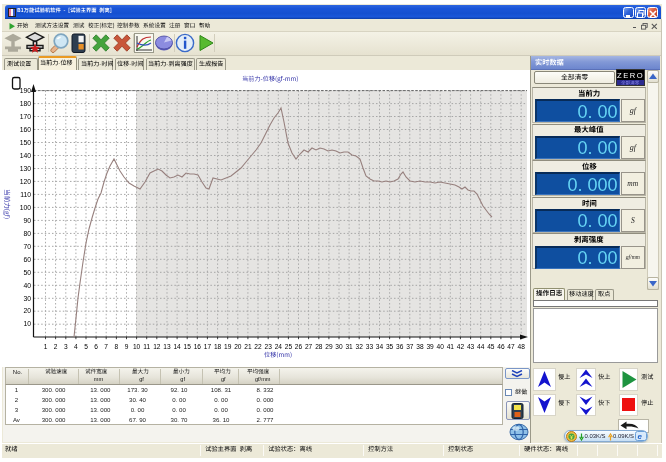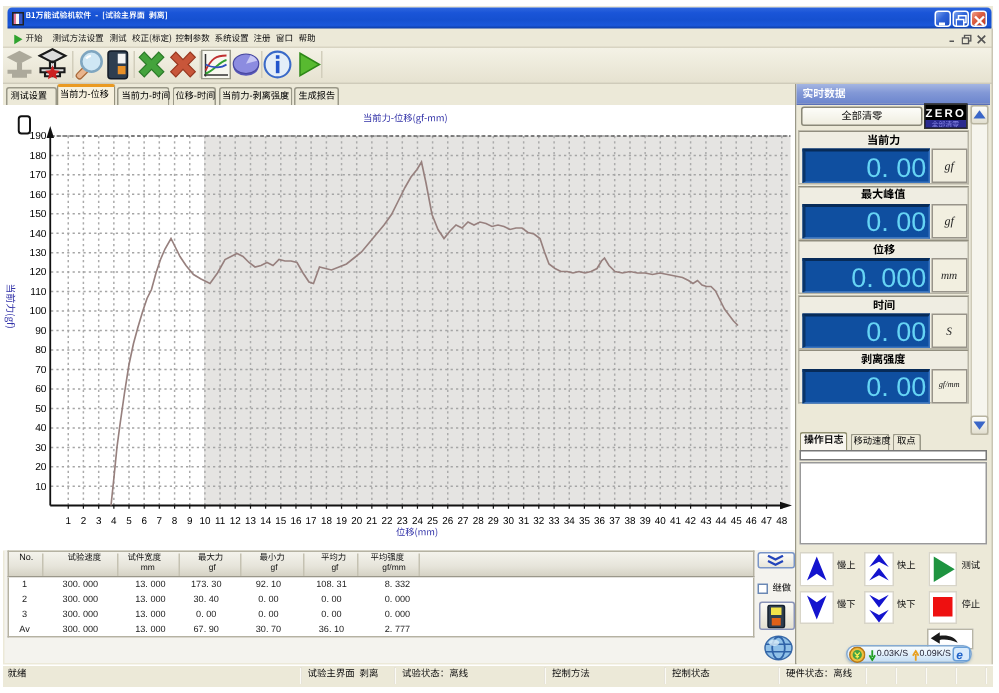--- a/index.html
+++ b/index.html
@@ -323,21 +323,21 @@
 <div class="a" style="left:531px;top:55.5px;width:131px;height:386.5px;background:#ECE9D8"></div>
 <div class="a" style="left:531px;top:56px;width:129px;height:13.5px;background:linear-gradient(180deg,#A5B6E2 0%,#8298D6 45%,#6D86CE 100%);border-bottom:1px solid #5A70B8"></div>
 <svg class="t" style="left:534.5px;top:58.2px;" width="29" height="10">
       <path transform="translate(0 6.8)" d="M3.8 -0.5Q4.7 -0.2 5.2 0Q5.7 0.2 6.2 0.6L6.8 -0.1Q6.2 -0.4 5.7 -0.6Q5.1 -0.8 4.2 -1.1L3.8 -0.5ZM1.7 -3.9Q2 -3.7 2.3 -3.5Q2.5 -3.4 2.7 -3.1L3.2 -3.7Q3 -4 2.8 -4.1Q2.5 -4.3 2.2 -4.5L1.7 -3.9ZM0.9 -2.8Q1.3 -2.6 1.6 -2.5Q1.8 -2.3 2 -2.1L2.5 -2.7Q2.3 -2.9 2 -3.1Q1.8 -3.2 1.4 -3.4L0.9 -2.8ZM0.5 -5.4L0.5 -3.8L1.4 -3.8L1.4 -4.6L5.8 -4.6L5.8 -3.8L6.7 -3.8L6.7 -5.4L4.2 -5.4Q4.1 -5.7 4 -5.8Q4 -6 3.8 -6.2L3 -5.9Q3 -5.8 3.1 -5.7Q3.1 -5.6 3.2 -5.4L0.5 -5.4ZM0.5 -2L0.5 -1.2L2.8 -1.2Q2.4 -0.7 2.1 -0.5Q1.7 -0.4 0.5 -0.1Q0.7 0.1 0.8 0.2Q0.9 0.4 1 0.6Q2.6 0.2 3 -0.1Q3.4 -0.4 3.9 -1.2L6.7 -1.2L6.7 -2L4.1 -2Q4.3 -2.6 4.3 -3Q4.4 -3.4 4.4 -4.3L3.5 -4.3Q3.4 -3.4 3.4 -3Q3.4 -2.6 3.2 -2L0.5 -2ZM10.5 -3.1Q10.8 -2.5 11.1 -2.2Q11.3 -1.8 11.5 -1.4L12.3 -1.9Q12 -2.3 11.8 -2.6Q11.5 -3 11.2 -3.5L10.5 -3.1ZM9.3 -2.8L9.3 -1.5L8.5 -1.5L8.5 -2.8L9.3 -2.8ZM9.3 -3.5L8.5 -3.5L8.5 -4.8L9.3 -4.8L9.3 -3.5ZM7.7 -5.5L7.7 -0.1L8.5 -0.1L8.5 -0.7L10.1 -0.7L10.1 -5.5L7.7 -5.5ZM12.6 -6.1L12.6 -4.8L10.4 -4.8L10.4 -3.9L12.6 -3.9L12.6 -0.5Q12.6 -0.4 12.5 -0.3Q12.5 -0.3 12.3 -0.3Q12.2 -0.3 11.9 -0.3Q11.7 -0.3 11.1 -0.3Q11.3 -0.1 11.3 0.1Q11.4 0.3 11.5 0.5Q12.2 0.5 12.4 0.5Q12.7 0.5 13 0.4Q13.3 0.2 13.4 0.1Q13.4 0 13.4 -0.5L13.4 -3.9L14.2 -3.9L14.2 -4.8L13.4 -4.8L13.4 -6.1L12.6 -6.1ZM17.4 -6Q17.3 -5.8 17.2 -5.6Q17.1 -5.4 17 -5.1L17.5 -4.9Q17.7 -5.1 17.8 -5.2Q17.9 -5.4 18.2 -5.7L17.4 -6ZM17.1 -1.7Q16.9 -1.5 16.9 -1.3Q16.8 -1.2 16.6 -1L16 -1.3L16.2 -1.7L17.1 -1.7ZM15 -1.1Q15.3 -0.9 15.5 -0.8Q15.6 -0.8 16 -0.6Q15.6 -0.3 15.3 -0.2Q15.1 -0.1 14.6 -0Q14.7 0.1 14.8 0.3Q14.9 0.4 15 0.6Q15.6 0.5 15.9 0.3Q16.2 0.2 16.7 -0.2Q16.9 -0 17 0Q17.1 0.1 17.2 0.2L17.7 -0.4Q17.6 -0.5 17.5 -0.5Q17.4 -0.6 17.2 -0.7Q17.6 -1.1 17.7 -1.4Q17.9 -1.6 18 -2.3L17.6 -2.4L17.4 -2.4L16.5 -2.4L16.7 -2.7L15.9 -2.8Q15.8 -2.7 15.8 -2.6Q15.8 -2.5 15.7 -2.4L14.8 -2.4L14.8 -1.7L15.4 -1.7Q15.2 -1.5 15.1 -1.4Q15.1 -1.2 15 -1.1ZM14.9 -5.7Q15 -5.5 15.1 -5.3Q15.2 -5.1 15.2 -4.8L14.7 -4.8L14.7 -4.2L15.8 -4.2Q15.4 -3.8 15.2 -3.6Q15 -3.5 14.5 -3.3Q14.7 -3.2 14.8 -3Q14.9 -2.9 15 -2.7Q15.3 -2.9 15.5 -3Q15.7 -3.2 16 -3.5L16 -2.9L16.8 -2.9L16.8 -3.6Q17.1 -3.4 17.3 -3.3Q17.4 -3.2 17.6 -3L18 -3.6Q17.9 -3.7 17.7 -3.9Q17.5 -4 17.2 -4.2L18.2 -4.2L18.2 -4.8L16.8 -4.8L16.8 -6.1L16 -6.1L16 -4.8L15.3 -4.8L15.9 -5.1Q15.8 -5.3 15.8 -5.5Q15.7 -5.7 15.5 -6L14.9 -5.7ZM18.8 -6.1Q18.6 -4.8 18.5 -4.2Q18.3 -3.6 17.7 -2.8Q17.9 -2.7 18.1 -2.6Q18.2 -2.4 18.3 -2.3Q18.5 -2.5 18.5 -2.6Q18.6 -2.7 18.7 -2.9Q18.9 -2.4 18.9 -2.1Q19 -1.9 19.2 -1.4Q18.9 -0.8 18.6 -0.6Q18.3 -0.4 17.6 -0Q17.8 0.1 17.9 0.3Q18 0.5 18 0.7Q18.7 0.3 19 0.1Q19.2 -0.1 19.7 -0.6Q20 -0.1 20.2 0.1Q20.4 0.3 20.9 0.6Q21 0.4 21.1 0.2Q21.2 0.1 21.4 -0.1Q20.9 -0.4 20.7 -0.6Q20.5 -0.8 20.1 -1.4Q20.5 -2.1 20.6 -2.5Q20.7 -3 20.8 -4L21.3 -4L21.3 -4.8L19.3 -4.8Q19.4 -5.2 19.5 -5.4Q19.5 -5.6 19.6 -6L18.8 -6.1ZM20 -4Q19.9 -3.4 19.9 -3.1Q19.8 -2.8 19.7 -2.3Q19.5 -2.9 19.4 -3.1Q19.3 -3.4 19.2 -4L20 -4ZM25 -1.7L25 0.6L25.8 0.6L25.8 0.4L27.5 0.4L27.5 0.6L28.3 0.6L28.3 -1.7L27 -1.7L27 -2.4L28.5 -2.4L28.5 -3.1L27 -3.1L27 -3.7L28.3 -3.7L28.3 -5.8L24.3 -5.8L24.3 -3.6Q24.3 -2.5 24.3 -1.7Q24.2 -0.9 23.5 0.2Q23.7 0.2 23.9 0.4Q24.1 0.5 24.2 0.7Q24.8 -0.2 24.9 -0.7Q25 -1.3 25.1 -2.4L26.2 -2.4L26.2 -1.7L25 -1.7ZM25.1 -5.1L27.5 -5.1L27.5 -4.5L25.1 -4.5L25.1 -5.1ZM25.1 -3.7L26.2 -3.7L26.2 -3.1L25.1 -3.1L25.1 -3.6L25.1 -3.7ZM25.8 -0.2L25.8 -1L27.5 -1L27.5 -0.2L25.8 -0.2ZM22.6 -6.1L22.6 -4.8L21.8 -4.8L21.8 -4L22.6 -4L22.6 -2.7L21.7 -2.5L21.9 -1.6L22.6 -1.8L22.6 -0.4Q22.6 -0.3 22.6 -0.3Q22.5 -0.2 22.5 -0.2Q22.4 -0.2 22.2 -0.2Q22.1 -0.2 21.9 -0.2Q22 -0 22 0.2Q22.1 0.3 22.1 0.5Q22.5 0.5 22.7 0.5Q22.9 0.5 23.1 0.4Q23.3 0.2 23.3 0.1Q23.4 0 23.4 -0.4L23.4 -2L24.1 -2.3L24 -3L23.4 -2.9L23.4 -4L24.1 -4L24.1 -4.8L23.4 -4.8L23.4 -6.1L22.6 -6.1Z" fill="#fff"></path>
     </svg>
 <div class="a" style="left:534px;top:70.5px;width:80.5px;height:13.5px;background:linear-gradient(180deg,#FDFDF9,#EFEDE0);border:1px solid #8A8878;border-radius:2px"></div>
 <svg class="t" style="left:561px;top:72.8px;" width="28" height="9">
       <path transform="translate(0 6.5)" d="M3.3 -5.8Q2.7 -4.7 2 -4.2Q1.4 -3.7 0.2 -3.1Q0.3 -3 0.4 -2.9Q0.5 -2.9 0.5 -2.7Q0.8 -2.9 0.9 -2.9Q1.1 -3 1.3 -3.2L1.3 -2.8L3.1 -2.8L3.1 -1.7L1.4 -1.7L1.4 -1.2L3.1 -1.2L3.1 -0.1L0.5 -0.1L0.5 0.4L6.3 0.4L6.3 -0.1L3.7 -0.1L3.7 -1.2L5.5 -1.2L5.5 -1.7L3.7 -1.7L3.7 -2.8L5.5 -2.8L5.5 -3.2Q5.8 -3 5.9 -2.9Q6 -2.9 6.3 -2.7Q6.4 -2.8 6.4 -2.9Q6.5 -3 6.6 -3.1Q5.5 -3.7 5 -4.1Q4.5 -4.4 3.7 -5.4L3.8 -5.6L3.3 -5.8ZM1.4 -3.2Q2.1 -3.7 2.5 -4Q2.8 -4.3 3.4 -5Q4 -4.3 4.4 -4Q4.7 -3.7 5.5 -3.2L1.4 -3.2ZM7.8 -4.3Q7.9 -3.9 8 -3.7Q8.1 -3.4 8.2 -3.1L8.6 -3.2Q8.6 -3.5 8.5 -3.8Q8.4 -4 8.2 -4.4L7.8 -4.3ZM11.1 -5.3L11.1 0.5L11.5 0.5L11.5 -4.9L12.6 -4.9Q12.4 -4.3 12.3 -4Q12.2 -3.6 11.9 -3Q12.5 -2.4 12.6 -2.2Q12.7 -1.9 12.7 -1.5Q12.7 -1.3 12.7 -1.2Q12.6 -1 12.5 -1Q12.4 -0.9 12.4 -0.9Q12.3 -0.9 12.2 -0.9Q12.1 -0.9 12 -0.9Q11.9 -0.9 11.7 -0.9Q11.8 -0.8 11.8 -0.7Q11.8 -0.6 11.8 -0.4Q12 -0.4 12.1 -0.4Q12.2 -0.4 12.4 -0.4Q12.6 -0.5 12.7 -0.5Q12.7 -0.5 12.8 -0.6Q13.1 -0.7 13.1 -0.9Q13.2 -1.1 13.2 -1.5Q13.2 -1.9 13.1 -2.2Q13 -2.5 12.4 -3.1Q12.7 -3.7 12.8 -4.1Q13 -4.5 13.2 -5.1L12.9 -5.4L12.8 -5.3L11.1 -5.3ZM8.5 -5.6Q8.6 -5.4 8.6 -5.3Q8.7 -5.1 8.8 -4.9L7.3 -4.9L7.3 -4.4L10.5 -4.4L10.5 -4.9L9.3 -4.9Q9.2 -5.1 9.1 -5.3Q9.1 -5.5 8.9 -5.7L8.5 -5.6ZM9.7 -4.4Q9.6 -4 9.5 -3.7Q9.4 -3.5 9.2 -3.1L7.1 -3.1L7.1 -2.6L10.7 -2.6L10.7 -3.1L9.7 -3.1Q9.9 -3.4 10 -3.7Q10.1 -3.9 10.2 -4.3L9.7 -4.4ZM7.5 -2L7.5 0.5L8 0.5L8 0.2L9.9 0.2L9.9 0.5L10.4 0.5L10.4 -2L7.5 -2ZM8 -0.3L8 -1.5L9.9 -1.5L9.9 -0.3L8 -0.3ZM14.2 -5.2Q14.5 -5 14.8 -4.9Q15 -4.7 15.2 -4.5L15.5 -4.9Q15.3 -5.1 15.1 -5.3Q14.8 -5.4 14.5 -5.6L14.2 -5.2ZM13.8 -3.4Q14.2 -3.2 14.5 -3.1Q14.7 -2.9 15 -2.7L15.3 -3.1Q15 -3.3 14.8 -3.5Q14.5 -3.6 14.1 -3.8L13.8 -3.4ZM14 0.1L14.5 0.5Q14.8 -0.2 15 -0.6Q15.2 -1 15.5 -1.8L15.1 -2.1Q14.8 -1.3 14.6 -0.8Q14.3 -0.4 14 0.1ZM16.5 -1.4L19 -1.4L19 -0.9L16.5 -0.9L16.5 -1.4ZM16.5 -1.8L16.5 -2.3L19 -2.3L19 -1.8L16.5 -1.8ZM17.5 -5.7L17.5 -5.2L15.8 -5.2L15.8 -4.8L17.5 -4.8L17.5 -4.3L15.9 -4.3L15.9 -4L17.5 -4L17.5 -3.5L15.5 -3.5L15.5 -3.1L20 -3.1L20 -3.5L18 -3.5L18 -4L19.6 -4L19.6 -4.3L18 -4.3L18 -4.8L19.8 -4.8L19.8 -5.2L18 -5.2L18 -5.7L17.5 -5.7ZM16 -2.7L16 0.5L16.5 0.5L16.5 -0.5L19 -0.5L19 -0Q19 0 19 0.1Q19 0.1 18.9 0.1Q18.8 0.1 18.6 0.1Q18.4 0.1 18.1 0.1Q18.2 0.2 18.2 0.3Q18.2 0.4 18.2 0.5Q18.7 0.5 18.9 0.5Q19 0.5 19.2 0.4Q19.4 0.4 19.4 0.3Q19.5 0.2 19.5 -0L19.5 -2.7L16 -2.7ZM21.7 -4L21.7 -3.6L23.2 -3.6L23.2 -4L21.7 -4ZM21.5 -3.3L21.5 -2.9L23.2 -2.9L23.2 -3.3L21.5 -3.3ZM24.4 -3.3L24.4 -2.9L26 -2.9L26 -3.3L24.4 -3.3ZM24.4 -4L24.4 -3.6L25.9 -3.6L25.9 -4L24.4 -4ZM20.9 -4.7L20.9 -3.5L21.4 -3.5L21.4 -4.3L23.5 -4.3L23.5 -3.2L24 -3.2L24 -4.3L26.2 -4.3L26.2 -3.5L26.7 -3.5L26.7 -4.7L24 -4.7L24 -5L26.3 -5L26.3 -5.4L21.3 -5.4L21.3 -5L23.5 -5L23.5 -4.7L20.9 -4.7ZM23.3 -2Q23.5 -1.9 23.6 -1.8Q23.8 -1.6 23.9 -1.5L21.5 -1.5L21.5 -1.1L25.3 -1.1Q24.9 -0.8 24.6 -0.7Q24.3 -0.5 23.9 -0.3Q23.4 -0.5 23.2 -0.6Q23 -0.6 22.5 -0.7L22.3 -0.4Q23.2 -0.2 23.8 0.1Q24.4 0.3 25 0.6L25.2 0.2Q25 0.1 24.9 0.1Q24.8 0 24.5 -0.1Q25 -0.4 25.4 -0.6Q25.7 -0.8 26.1 -1.3L25.8 -1.5L25.7 -1.5L24 -1.5L24.2 -1.7Q24.1 -1.8 24 -2Q23.9 -2.1 23.6 -2.2L23.3 -2ZM23.9 -3.1Q23.2 -2.5 22.5 -2.3Q21.8 -2.1 20.6 -1.8Q20.7 -1.7 20.8 -1.6Q20.9 -1.6 20.9 -1.4Q21.9 -1.7 22.4 -1.9Q22.9 -2 23.7 -2.5Q24.5 -2.1 25.1 -1.9Q25.8 -1.7 26.7 -1.5Q26.8 -1.6 26.8 -1.7Q26.9 -1.8 27 -1.9Q26.1 -2 25.4 -2.2Q24.8 -2.4 24.1 -2.7L24.3 -2.9L23.9 -3.1Z" fill="#111"></path>
     </svg>
 <div class="a" style="left:615.5px;top:69px;width:29.5px;height:16.5px;background:#000;border:1px solid #333"></div>
-<div class="lat" style="left:617px;top:70.5px;width:27px;font-size:7.6px;font-weight:bold;color:#fff;letter-spacing:1.5px">ZERO</div>
+<div class="lat" style="left:617px;top:70.5px;width:27px;font-size:7.6px;font-weight:normal;color:#fff;letter-spacing:1.5px">ZERO</div>
 <div class="a" style="left:616.5px;top:79.7px;width:27.5px;height:5.1px;background:#2A2A8E"></div>
 <svg class="t" style="left:621px;top:79.8px;" width="19" height="6">
       <path transform="translate(0 4.4)" d="M2.3 -3.9Q1.8 -3.2 1.4 -2.8Q1 -2.5 0.1 -2.1Q0.2 -2 0.3 -2Q0.3 -1.9 0.4 -1.8Q0.5 -1.9 0.6 -2Q0.7 -2 0.9 -2.2L0.9 -1.9L2.1 -1.9L2.1 -1.1L0.9 -1.1L0.9 -0.8L2.1 -0.8L2.1 -0.1L0.3 -0.1L0.3 0.2L4.3 0.2L4.3 -0.1L2.5 -0.1L2.5 -0.8L3.7 -0.8L3.7 -1.1L2.5 -1.1L2.5 -1.9L3.7 -1.9L3.7 -2.2Q3.9 -2 4 -2Q4.1 -1.9 4.2 -1.8Q4.3 -1.9 4.4 -2Q4.4 -2 4.5 -2.1Q3.7 -2.5 3.4 -2.8Q3.1 -3 2.5 -3.6L2.6 -3.8L2.3 -3.9ZM0.9 -2.2Q1.4 -2.5 1.7 -2.7Q1.9 -2.9 2.3 -3.4Q2.7 -2.9 3 -2.7Q3.2 -2.5 3.7 -2.2L0.9 -2.2ZM5.2 -2.9Q5.4 -2.6 5.4 -2.5Q5.5 -2.3 5.5 -2.1L5.8 -2.2Q5.8 -2.4 5.7 -2.6Q5.7 -2.7 5.5 -3L5.2 -2.9ZM7.5 -3.6L7.5 0.4L7.8 0.4L7.8 -3.3L8.5 -3.3Q8.4 -2.9 8.3 -2.7Q8.2 -2.5 8 -2.1Q8.5 -1.6 8.5 -1.5Q8.6 -1.3 8.6 -1Q8.6 -0.9 8.6 -0.8Q8.5 -0.7 8.5 -0.7Q8.4 -0.6 8.4 -0.6Q8.3 -0.6 8.3 -0.6Q8.2 -0.6 8.1 -0.6Q8 -0.6 7.9 -0.6Q8 -0.5 8 -0.5Q8 -0.4 8 -0.3Q8.1 -0.3 8.2 -0.3Q8.3 -0.3 8.4 -0.3Q8.5 -0.3 8.6 -0.3Q8.6 -0.3 8.7 -0.4Q8.8 -0.5 8.9 -0.6Q8.9 -0.7 8.9 -1Q8.9 -1.3 8.8 -1.5Q8.8 -1.7 8.4 -2.1Q8.6 -2.5 8.7 -2.8Q8.8 -3 9 -3.5L8.7 -3.6L8.7 -3.6L7.5 -3.6ZM5.7 -3.8Q5.8 -3.6 5.8 -3.6Q5.9 -3.5 5.9 -3.3L5 -3.3L5 -3L7.1 -3L7.1 -3.3L6.3 -3.3Q6.2 -3.5 6.2 -3.6Q6.1 -3.7 6 -3.9L5.7 -3.8ZM6.6 -3Q6.5 -2.7 6.4 -2.5Q6.4 -2.3 6.2 -2.1L4.8 -2.1L4.8 -1.8L7.2 -1.8L7.2 -2.1L6.6 -2.1Q6.7 -2.3 6.8 -2.5Q6.8 -2.6 6.9 -2.9L6.6 -3ZM5.1 -1.3L5.1 0.3L5.4 0.3L5.4 0.1L6.7 0.1L6.7 0.3L7 0.3L7 -1.3L5.1 -1.3ZM5.4 -0.2L5.4 -1L6.7 -1L6.7 -0.2L5.4 -0.2ZM9.6 -3.5Q9.8 -3.4 10 -3.3Q10.1 -3.2 10.3 -3L10.5 -3.3Q10.3 -3.5 10.2 -3.6Q10 -3.7 9.8 -3.8L9.6 -3.5ZM9.3 -2.3Q9.6 -2.2 9.8 -2.1Q10 -2 10.1 -1.8L10.3 -2.1Q10.1 -2.2 10 -2.3Q9.8 -2.4 9.5 -2.6L9.3 -2.3ZM9.5 0.1L9.8 0.3Q10 -0.1 10.2 -0.4Q10.3 -0.7 10.5 -1.2L10.2 -1.4Q10 -0.9 9.8 -0.6Q9.7 -0.3 9.5 0.1ZM11.2 -1L12.8 -1L12.8 -0.6L11.2 -0.6L11.2 -1ZM11.2 -1.2L11.2 -1.6L12.8 -1.6L12.8 -1.2L11.2 -1.2ZM11.8 -3.9L11.8 -3.5L10.7 -3.5L10.7 -3.2L11.8 -3.2L11.8 -2.9L10.8 -2.9L10.8 -2.7L11.8 -2.7L11.8 -2.4L10.5 -2.4L10.5 -2.1L13.5 -2.1L13.5 -2.4L12.2 -2.4L12.2 -2.7L13.3 -2.7L13.3 -2.9L12.2 -2.9L12.2 -3.2L13.4 -3.2L13.4 -3.5L12.2 -3.5L12.2 -3.9L11.8 -3.9ZM10.8 -1.8L10.8 0.4L11.2 0.4L11.2 -0.4L12.8 -0.4L12.8 -0Q12.8 0 12.8 0Q12.8 0 12.8 0.1Q12.7 0.1 12.6 0.1Q12.5 0.1 12.2 0Q12.3 0.1 12.3 0.2Q12.3 0.3 12.3 0.3Q12.7 0.3 12.8 0.3Q12.9 0.3 13 0.3Q13.1 0.2 13.1 0.2Q13.2 0.2 13.2 -0L13.2 -1.8L10.8 -1.8ZM14.7 -2.7L14.7 -2.5L15.7 -2.5L15.7 -2.7L14.7 -2.7ZM14.6 -2.2L14.6 -2L15.7 -2L15.7 -2.2L14.6 -2.2ZM16.5 -2.2L16.5 -2L17.6 -2L17.6 -2.2L16.5 -2.2ZM16.5 -2.7L16.5 -2.5L17.5 -2.5L17.5 -2.7L16.5 -2.7ZM14.1 -3.2L14.1 -2.3L14.4 -2.3L14.4 -2.9L15.9 -2.9L15.9 -2.2L16.2 -2.2L16.2 -2.9L17.7 -2.9L17.7 -2.3L18 -2.3L18 -3.2L16.2 -3.2L16.2 -3.4L17.8 -3.4L17.8 -3.7L14.4 -3.7L14.4 -3.4L15.9 -3.4L15.9 -3.2L14.1 -3.2ZM15.8 -1.4Q15.9 -1.3 16 -1.2Q16.1 -1.1 16.1 -1L14.6 -1L14.6 -0.7L17.1 -0.7Q16.8 -0.5 16.6 -0.4Q16.5 -0.3 16.1 -0.2Q15.8 -0.3 15.7 -0.4Q15.5 -0.4 15.2 -0.5L15.1 -0.3Q15.7 -0.1 16.1 0Q16.5 0.2 16.9 0.4L17.1 0.1Q16.9 0.1 16.8 0Q16.7 0 16.5 -0.1Q16.9 -0.3 17.1 -0.4Q17.4 -0.6 17.6 -0.9L17.4 -1L17.4 -1L16.2 -1L16.4 -1.1Q16.3 -1.2 16.2 -1.3Q16.1 -1.4 16 -1.5L15.8 -1.4ZM16.1 -2.1Q15.7 -1.7 15.2 -1.6Q14.7 -1.4 13.9 -1.2Q14 -1.2 14.1 -1.1Q14.1 -1 14.1 -1Q14.8 -1.1 15.1 -1.2Q15.5 -1.4 16 -1.7Q16.5 -1.4 17 -1.3Q17.4 -1.1 18 -1Q18.1 -1.1 18.1 -1.1Q18.2 -1.2 18.2 -1.3Q17.6 -1.4 17.2 -1.5Q16.8 -1.6 16.3 -1.8L16.4 -1.9L16.1 -2.1Z" fill="#8888E8"></path>
     </svg>
 <div class="a" style="left:647px;top:70px;width:12px;height:220px;background:#F6F5EE;border:1px solid #CECAB8"></div>
 <div class="a" style="left:647px;top:70px;width:12px;height:13px;background:linear-gradient(180deg,#FDFDFB,#E2DFD0);border:1px solid #B8B4A0;border-radius:2px"></div>
 <svg class="a" style="left:648px;top:72px" width="10" height="9">
       <path d="M5 1.5 L9 7 L1 7 Z" fill="#3A66C8"></path>
     </svg>
 <div class="a" style="left:647px;top:277px;width:12px;height:13px;background:linear-gradient(180deg,#FDFDFB,#E2DFD0);border:1px solid #B8B4A0;border-radius:2px"></div>

